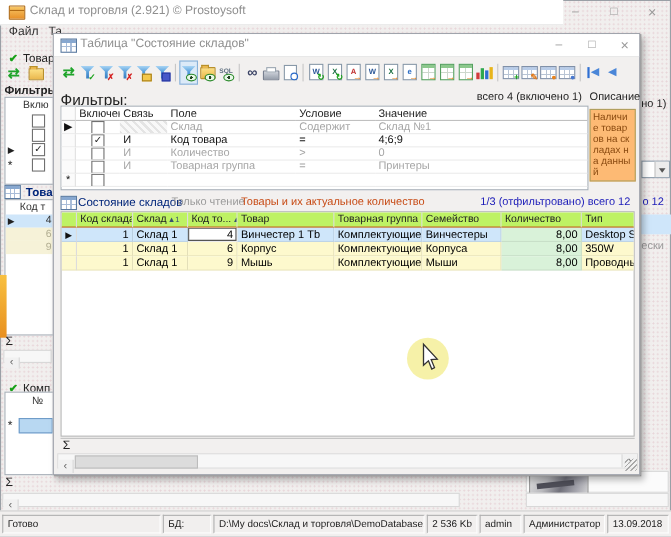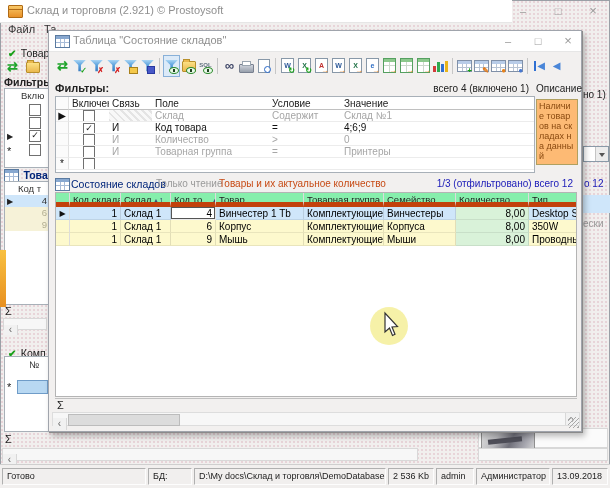--- a/index.html
+++ b/index.html
@@ -75,21 +75,21 @@
     linear-gradient(to bottom,transparent 0 6px,#b8c4d4 6px 7px,transparent 7px)}
   .g-nav{color:#4a86d8;font-size:10px;line-height:10px}
   .navf{display:flex;align-items:center}
   .navf::before{content:"";width:2px;height:10px;background:#2f6fd2;margin-right:1px}
   .badge{position:absolute;right:0;bottom:2px;font-size:8px;font-weight:bold;line-height:7px}
   .b-folder{width:7px;height:5px;background:#f4c84a;border:1px solid #a8801c}
   .b-save{width:6px;height:6px;background:#4858c8;border:1px solid #2838a0}
   .b-eye{width:8px;height:5px;border:1px solid #2a8a2a;border-radius:50%;background:radial-gradient(circle,#204020 1.2px,#e8f8e8 1.3px)}
   
   .d-filterbar{position:absolute;left:0;top:51px;right:0;height:13px}
-  .flt-label{position:absolute;left:6px;top:0;font-size:11px;font-weight:bold;color:#222}
+  .flt-label{position:absolute;left:6px;top:0;font-size:14px;font-weight:normal;color:#222}
   .flt-summary{position:absolute;right:52px;top:1px;font-size:10px;color:#222;white-space:nowrap}
   .flt-desclabel{position:absolute;left:487px;top:1px;width:46px;font-size:10px;color:#222;white-space:nowrap;overflow:hidden}
   #flt-grid{position:absolute;left:6px;top:65px;width:478px;height:75px;background:#fff;border:1px solid #a8b0b8;
     display:grid;grid-template-columns:13px 40px 43px 117px 72px 1fr;grid-template-rows:13px repeat(5,12px);box-sizing:content-box}
   .fcell{font-size:10px;line-height:12px;padding:0 3px;white-space:nowrap;overflow:hidden;border-bottom:1px solid #ececec;color:#111}
   .fhead{line-height:13px;color:#222;border-bottom:1px solid #c0c0c0}
   .fmark{padding:0;text-align:center;background:#fbfbfb;border-right:1px solid #e0e0e0}
   .fchk{text-align:center;padding:0}
   .dis{color:#a6a6a6}
   .hatch{background:repeating-linear-gradient(45deg,#e4e4e4 0 2px,#f8f8f8 2px 5px)}
@@ -98,22 +98,22 @@
   
   .d-tablebar{position:absolute;left:0;top:146px;right:0;height:14px}
   .tb-title{position:absolute;left:22px;top:1px;font-size:10.5px;font-weight:normal;color:#00257a;white-space:nowrap}
   .tb-mode{position:absolute;left:107px;top:1px;font-size:10px;color:#9a9a9a;white-space:nowrap}
   .tb-sub{position:absolute;left:170px;top:1px;font-size:10px;color:#c74a14;white-space:nowrap}
   .tb-counter{position:absolute;right:8px;top:1px;font-size:10px;color:#1a1ab8;white-space:nowrap}
   .d-tablebar .gridic{position:absolute;left:6px;top:1px}
   #tbl-grid{position:absolute;left:6px;top:161px;width:522px;height:205px;background:#fff;border:1px solid #b4b4b4;
     display:grid;grid-template-columns:14px 51px 50px 45px 88px 80px 72px 73px 49px;grid-template-rows:14px repeat(3,13px);
     align-content:start;box-sizing:border-box;overflow:hidden}
-  .thead{font-size:9.5px;line-height:14px;color:#222;padding:0 3px;white-space:nowrap;overflow:hidden;background:#86efac;
-    border-bottom:5px solid #c2410c;border-right:1px solid #dcdcdc}
+  .thead{font-size:9.5px;line-height:14px;color:#222;padding:0 3px;white-space:nowrap;overflow:hidden;background:#bef264;
+    border-bottom:1px solid #c2410c;border-right:1px solid #dcdcdc}
   .sortb{font-size:7px;color:#385070;margin-left:1px}
   .tcell{font-size:10px;line-height:13px;padding:0 3px;white-space:nowrap;overflow:hidden;color:#000;
     border-right:1px solid rgba(0,0,0,.10);border-bottom:1px solid rgba(0,0,0,.08)}
   .tmark{padding:0;text-align:center;font-size:8px;line-height:13px;color:#111;border-right:1px solid #dcdcdc}
   .sel{background:#cfe6fa}
   .yrow{background:#fdf9cd}
   .qty{background:#d9f2d9}
   .num{text-align:right}
   .focus{background:#fff;box-shadow:inset 0 0 0 1px #555}
   .d-sumrow{position:absolute;left:6px;top:367px;width:522px;height:13px;border-top:1px solid #c0c0c0}

